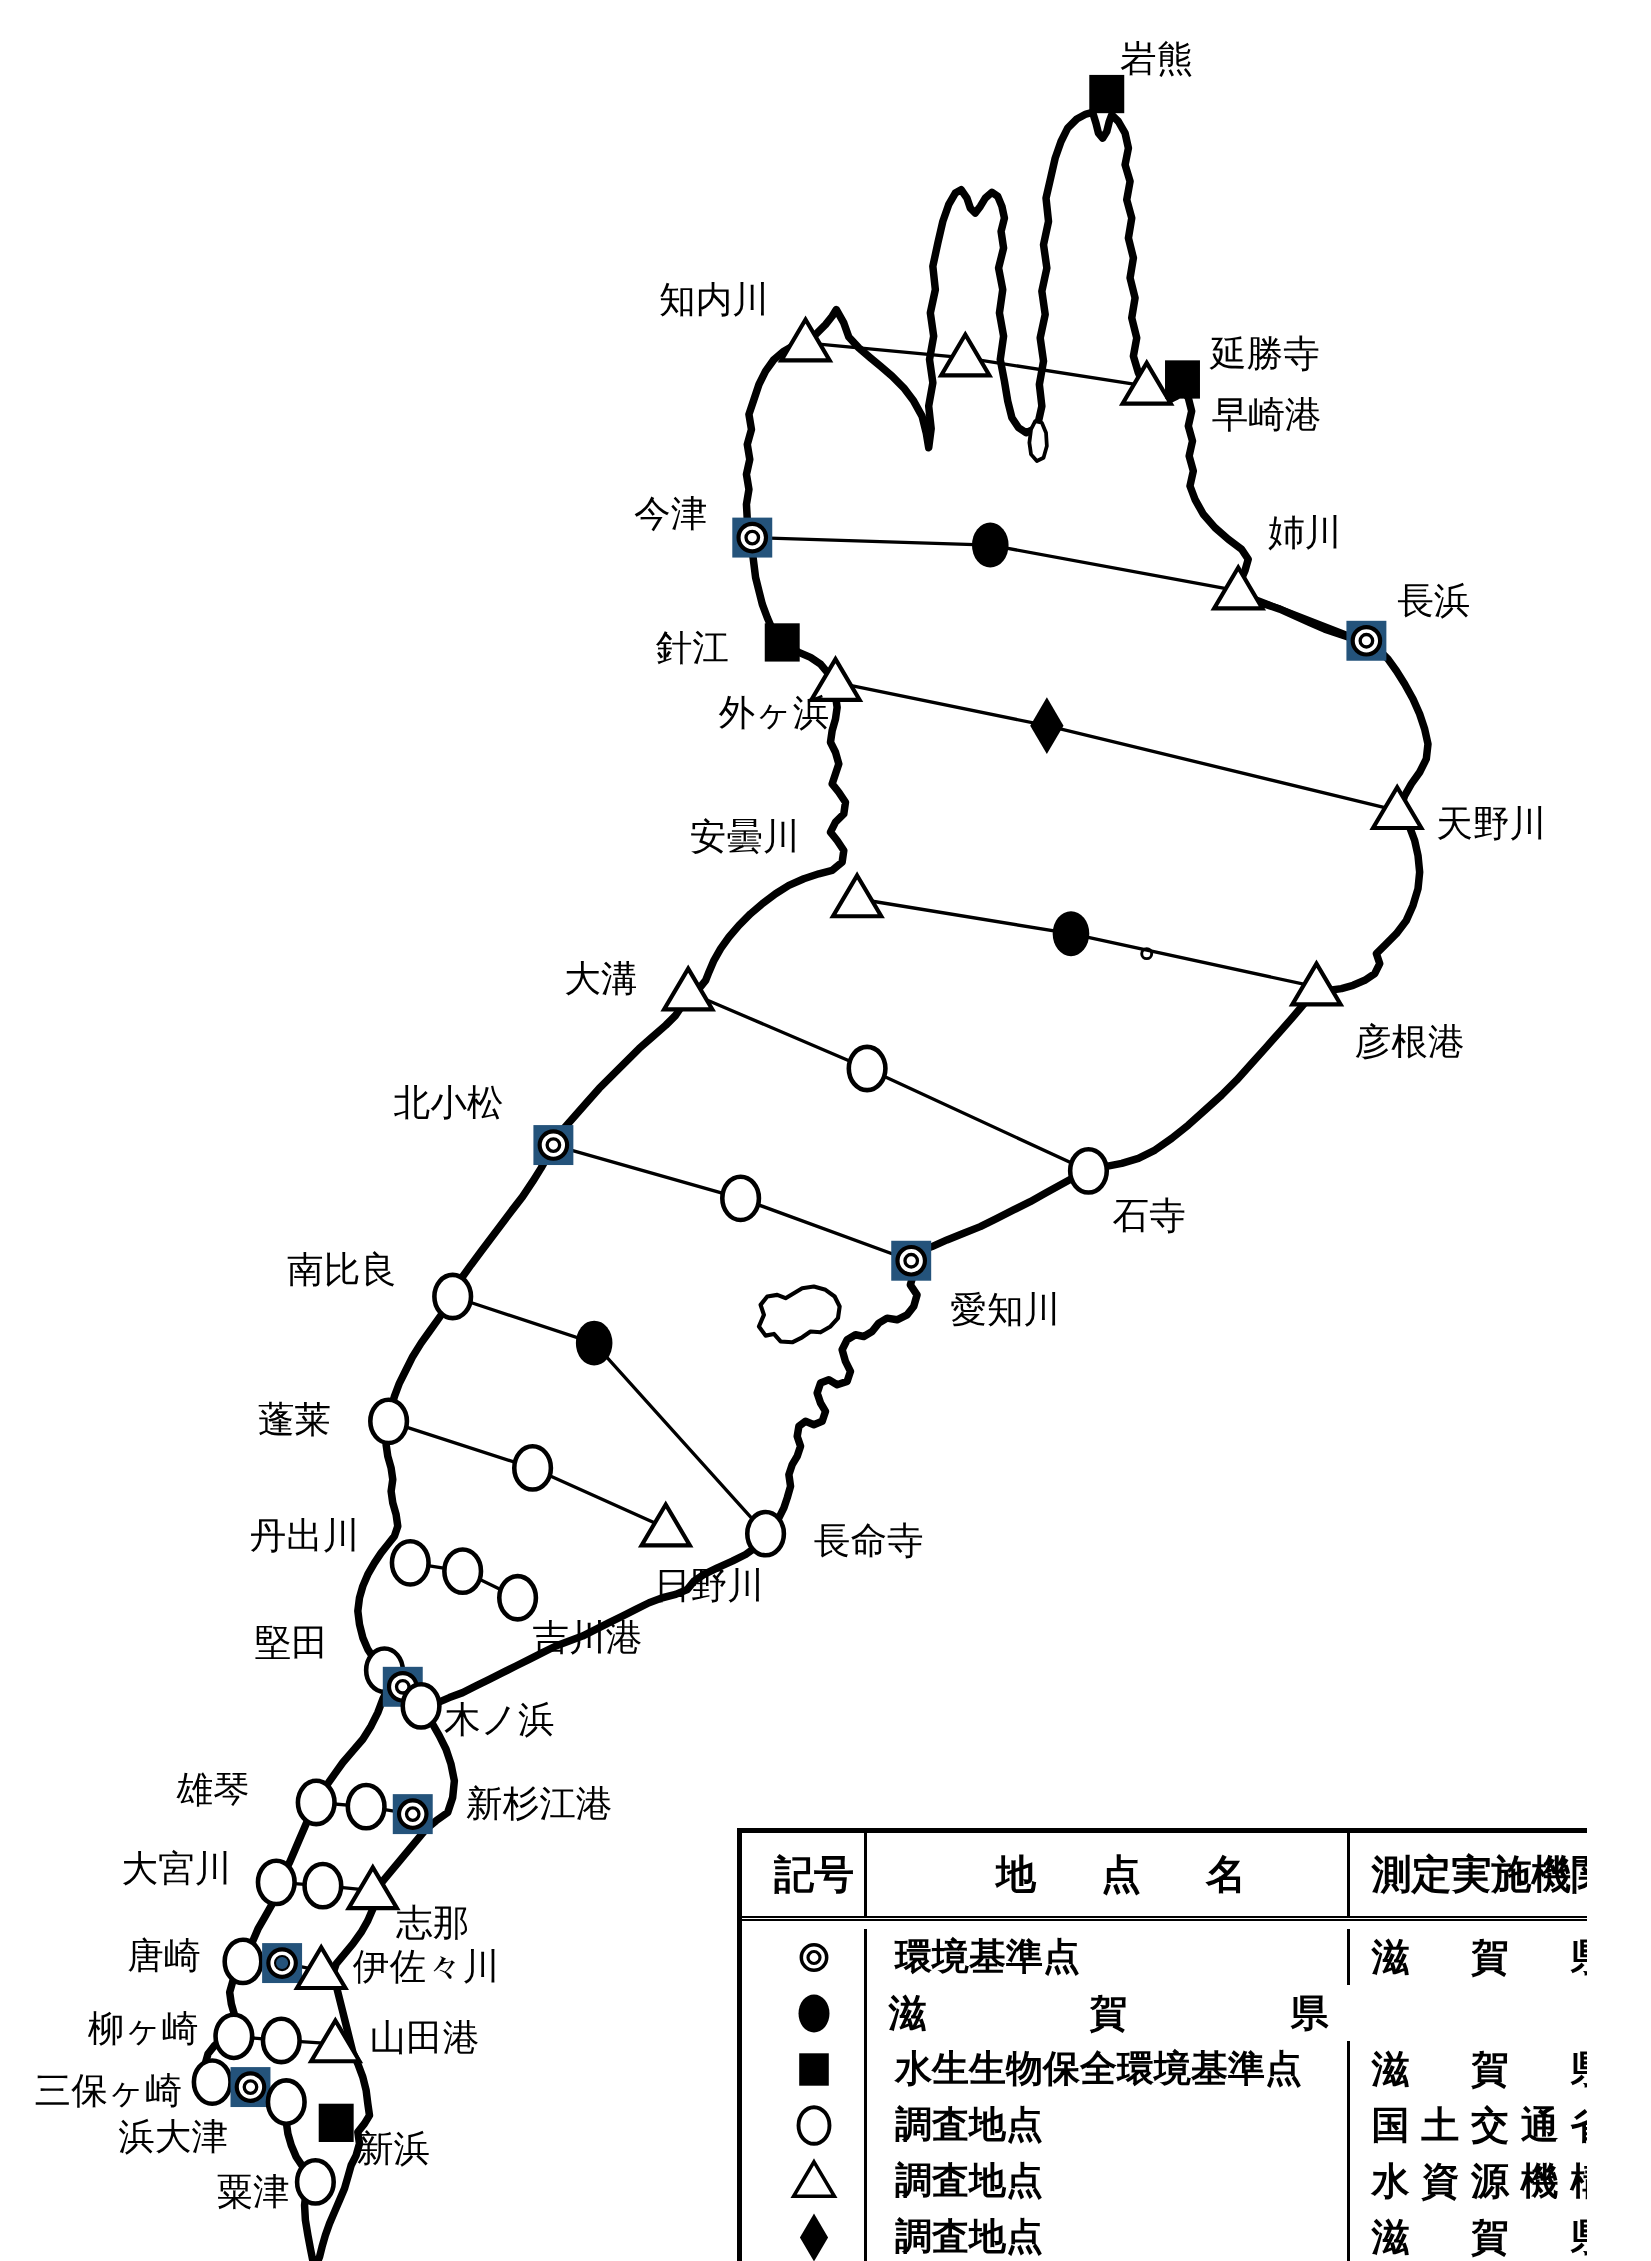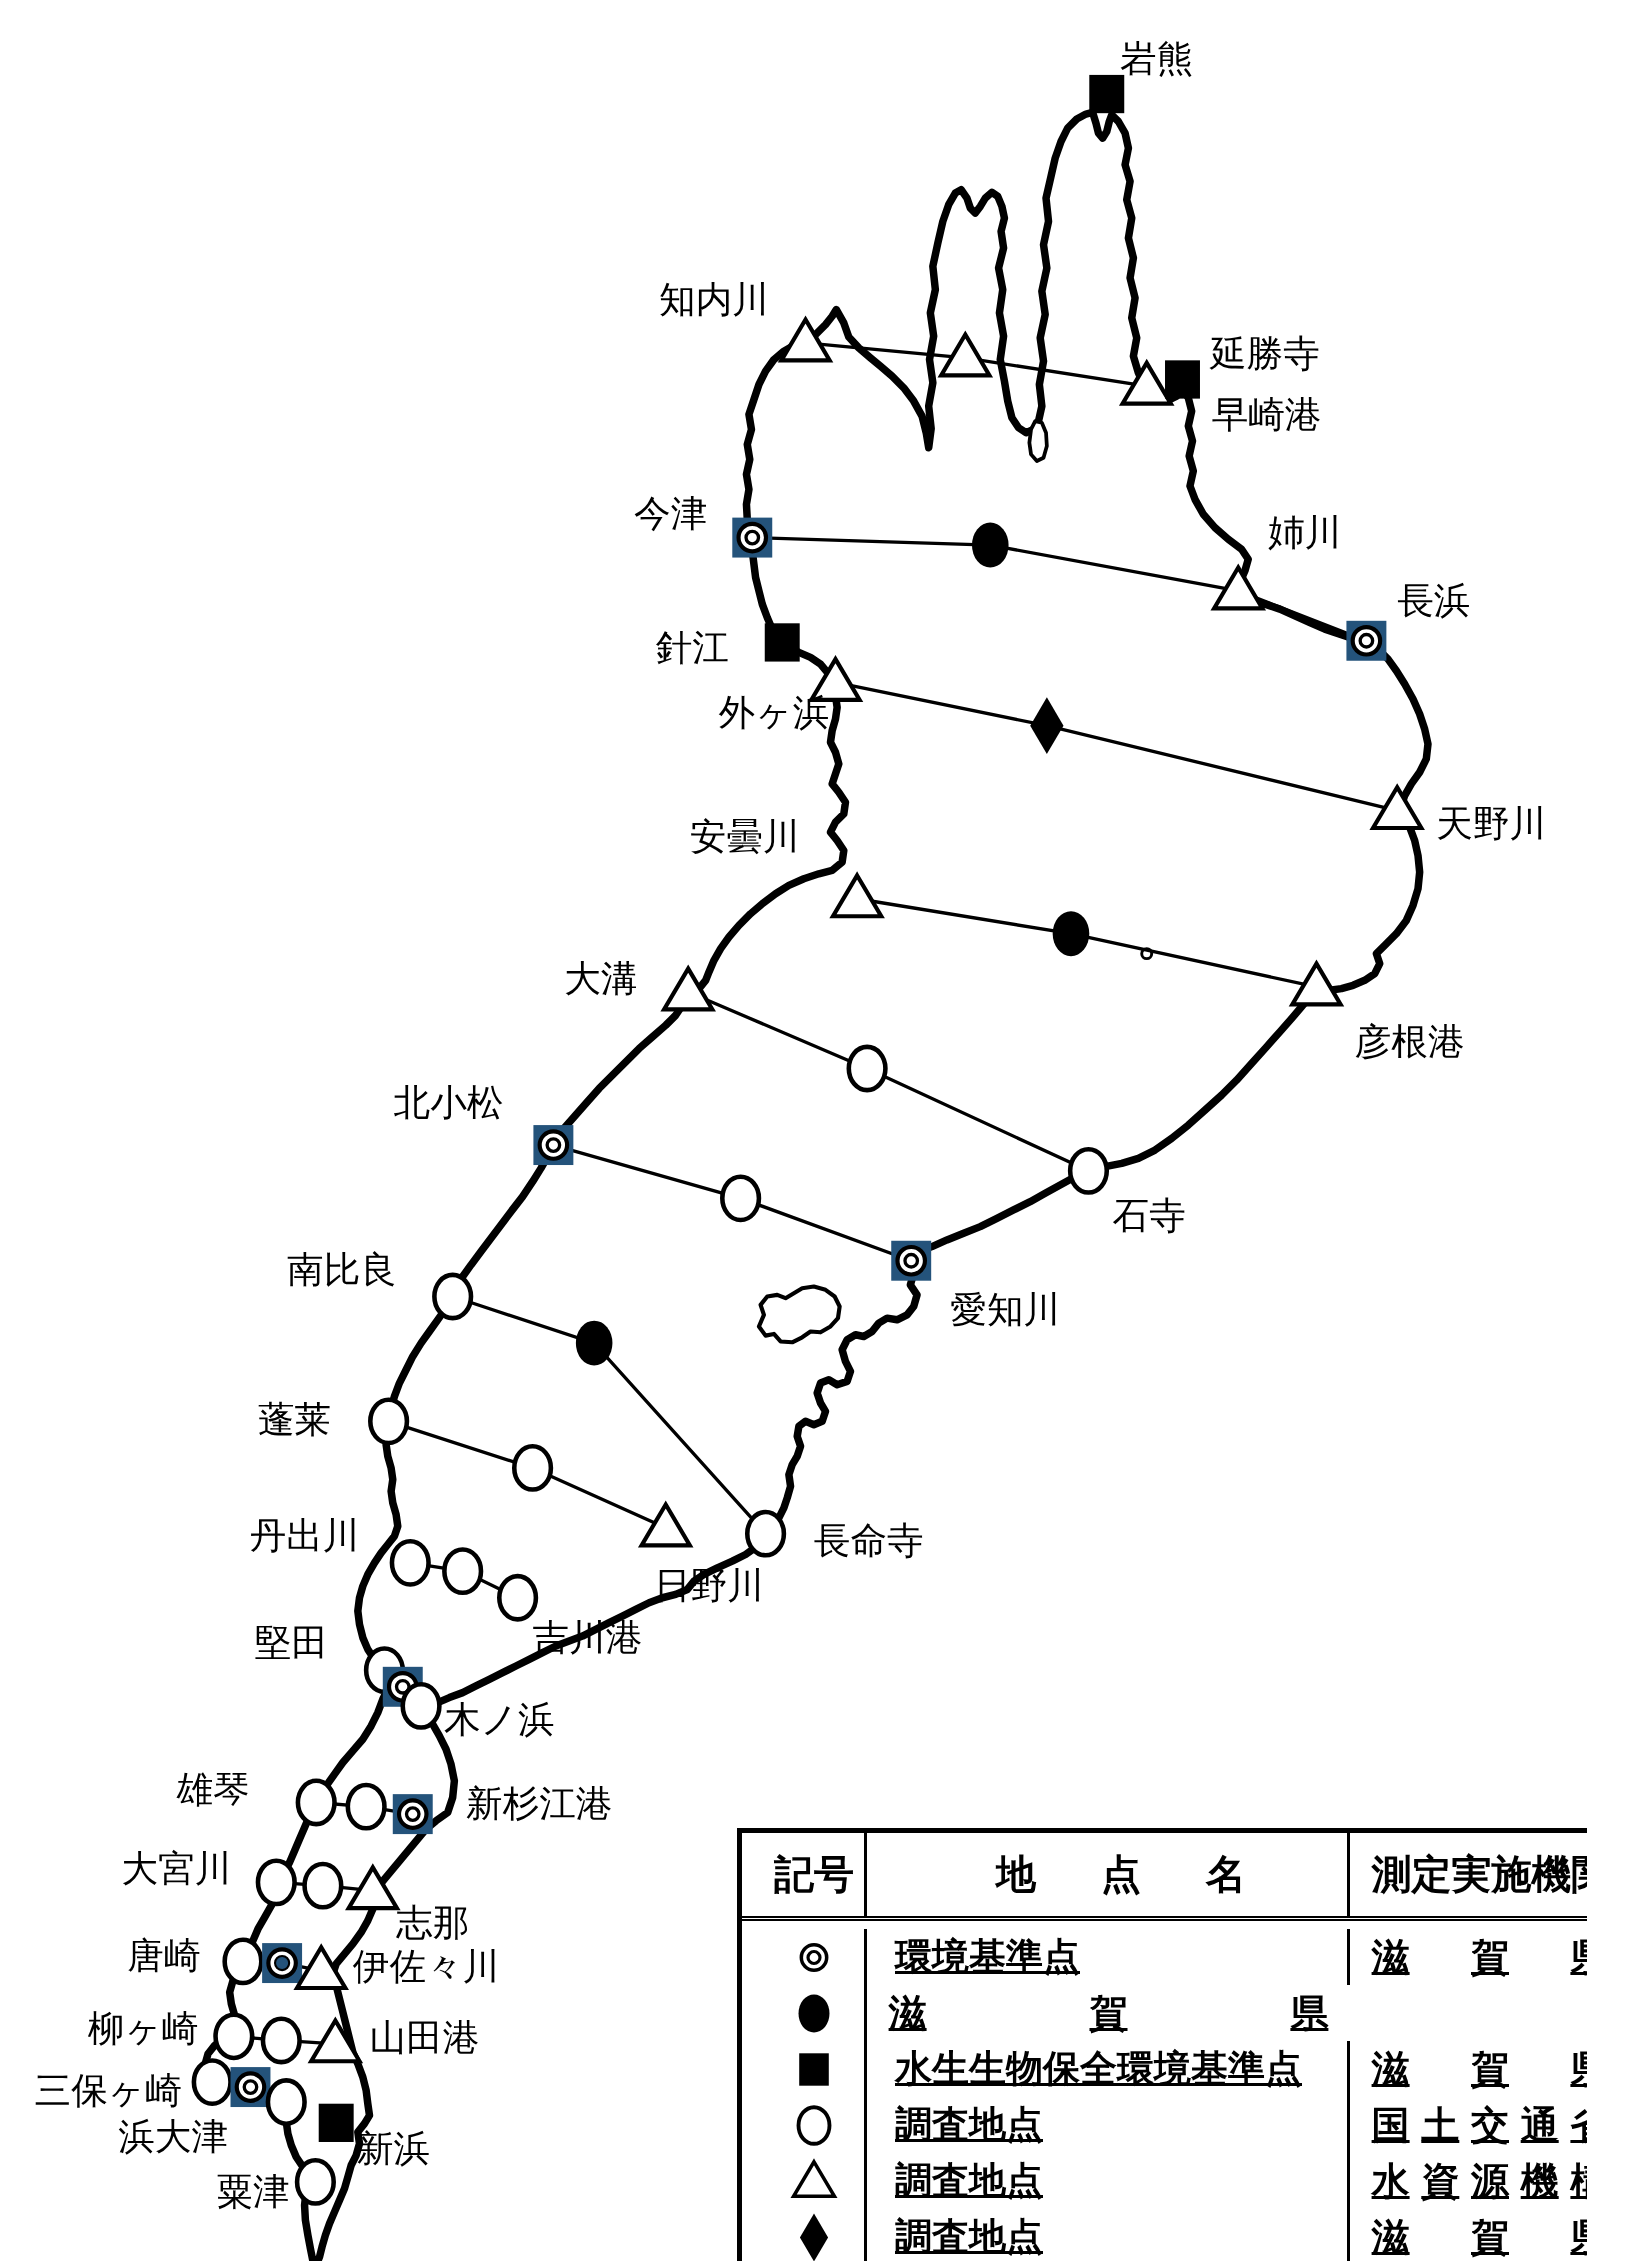--- a/index.html
+++ b/index.html
@@ -6,21 +6,21 @@
   .page{position:relative;width:1587px;height:2261px;background:#ffffff;overflow:hidden;
         font-family:"DejaVu Serif","Liberation Serif",serif;}
   svg.map{position:absolute;left:0;top:0;}
   .maplabel{font-family:"DejaVu Serif","Liberation Serif",serif;font-size:44px;fill:#000;}
   
   .legend{position:absolute;left:737px;top:1828px;width:897px;background:#fff;
           border:5px solid #000;box-sizing:border-box;
           font-family:"DejaVu Sans","Liberation Sans",sans-serif;}
   .lg-row{display:grid;grid-template-columns:125px 483px 280px;}
   .lg-head{height:83px;border-bottom:5.8px double #000;}
-  .lg-body-row{height:56px;text-decoration:underline;}
+  .lg-body-row{height:56px;}
   .lg-cell{display:flex;align-items:center;box-sizing:border-box;font-size:38px;font-weight:600;color:#000;}
   .lg-c1{justify-content:center;border-right:3.3px solid #000;padding-left:22px;}
   .lg-c2{justify-content:flex-start;padding-left:28px;border-right:3.3px solid #000;}
   .lg-c3{justify-content:center;padding:0 21.6px;}
   .lg-head .lg-cell{font-size:40px;}
   .spread{display:flex;justify-content:space-between;width:100%;}
   .spread-mid{display:flex;justify-content:space-between;width:250px;margin:0 auto;}
   .lg-body-row .lg-c2{font-size:37px;}
   .firstbody{padding-top:8.3px;}
 </style>

